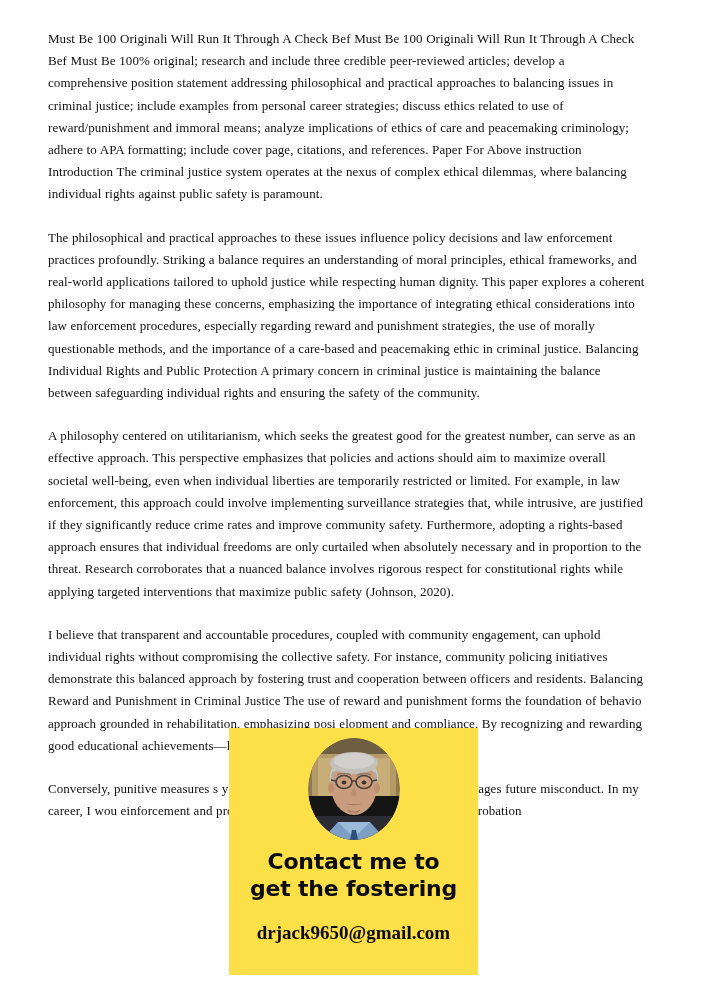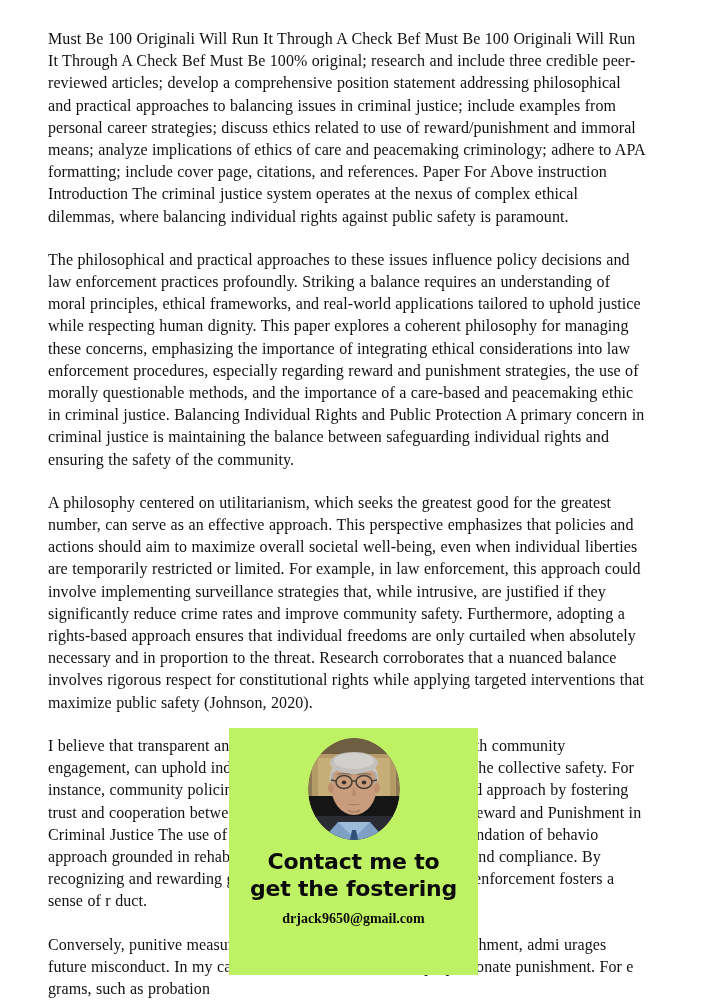--- a/index.html
+++ b/index.html
@@ -26,38 +26,38 @@
 
   #document-body {
     position: absolute;
     left: 48px;
     top: 28px;
     width: 598px;
   }
 
   .doc-paragraph {
     font-family: "Liberation Serif", "DejaVu Serif", serif;
-    font-size: 16px;
+    font-size: 13px;
     line-height: 22.2px;
     color: #101010;
     text-align: left;
     margin: 0 0 21px 0;
     letter-spacing: 0.005em;
     word-spacing: 0.02em;
   }
   .doc-paragraph:last-child { margin-bottom: 0; }
 
   
   #contact-overlay {
     position: absolute;
     left: 229px;
     top: 728px;
     width: 249px;
     height: 247px;
-    background: #bef264;
+    background: #fde047;
     display: flex;
     flex-direction: column;
     align-items: center;
     justify-content: flex-start;
     overflow: hidden;
     z-index: 50;
   }
 
   #contact-avatar {
     width: 92px;
@@ -82,24 +82,24 @@
     font-size: 22px;
     line-height: 27px;
     color: #0b0b0b;
     letter-spacing: -0.2px;
     white-space: nowrap;
   }
 
   #contact-email {
     font-family: "Liberation Serif", "DejaVu Serif", serif;
     font-weight: bold;
-    font-size: 14px;
+    font-size: 19px;
     line-height: 26px;
     color: #0b0b0b;
-    margin-top: 4px;
+    margin-top: 18px;
     white-space: nowrap;
   }
 </style>
 </head>
 <body>
 
 <div id="document-page">
 
   <div id="document-body">
     <p class="doc-paragraph">Must Be 100 Originali Will Run It Through A Check Bef Must Be 100 Originali Will Run It Through A Check Bef Must Be 100% original; research and include three credible peer-reviewed articles; develop a comprehensive position statement addressing philosophical and practical approaches to balancing issues in criminal justice; include examples from personal career strategies; discuss ethics related to use of reward/punishment and immoral means; analyze implications of ethics of care and peacemaking criminology; adhere to APA formatting; include cover page, citations, and references. Paper For Above instruction Introduction The criminal justice system operates at the nexus of complex ethical dilemmas, where balancing individual rights against public safety is paramount.</p>

